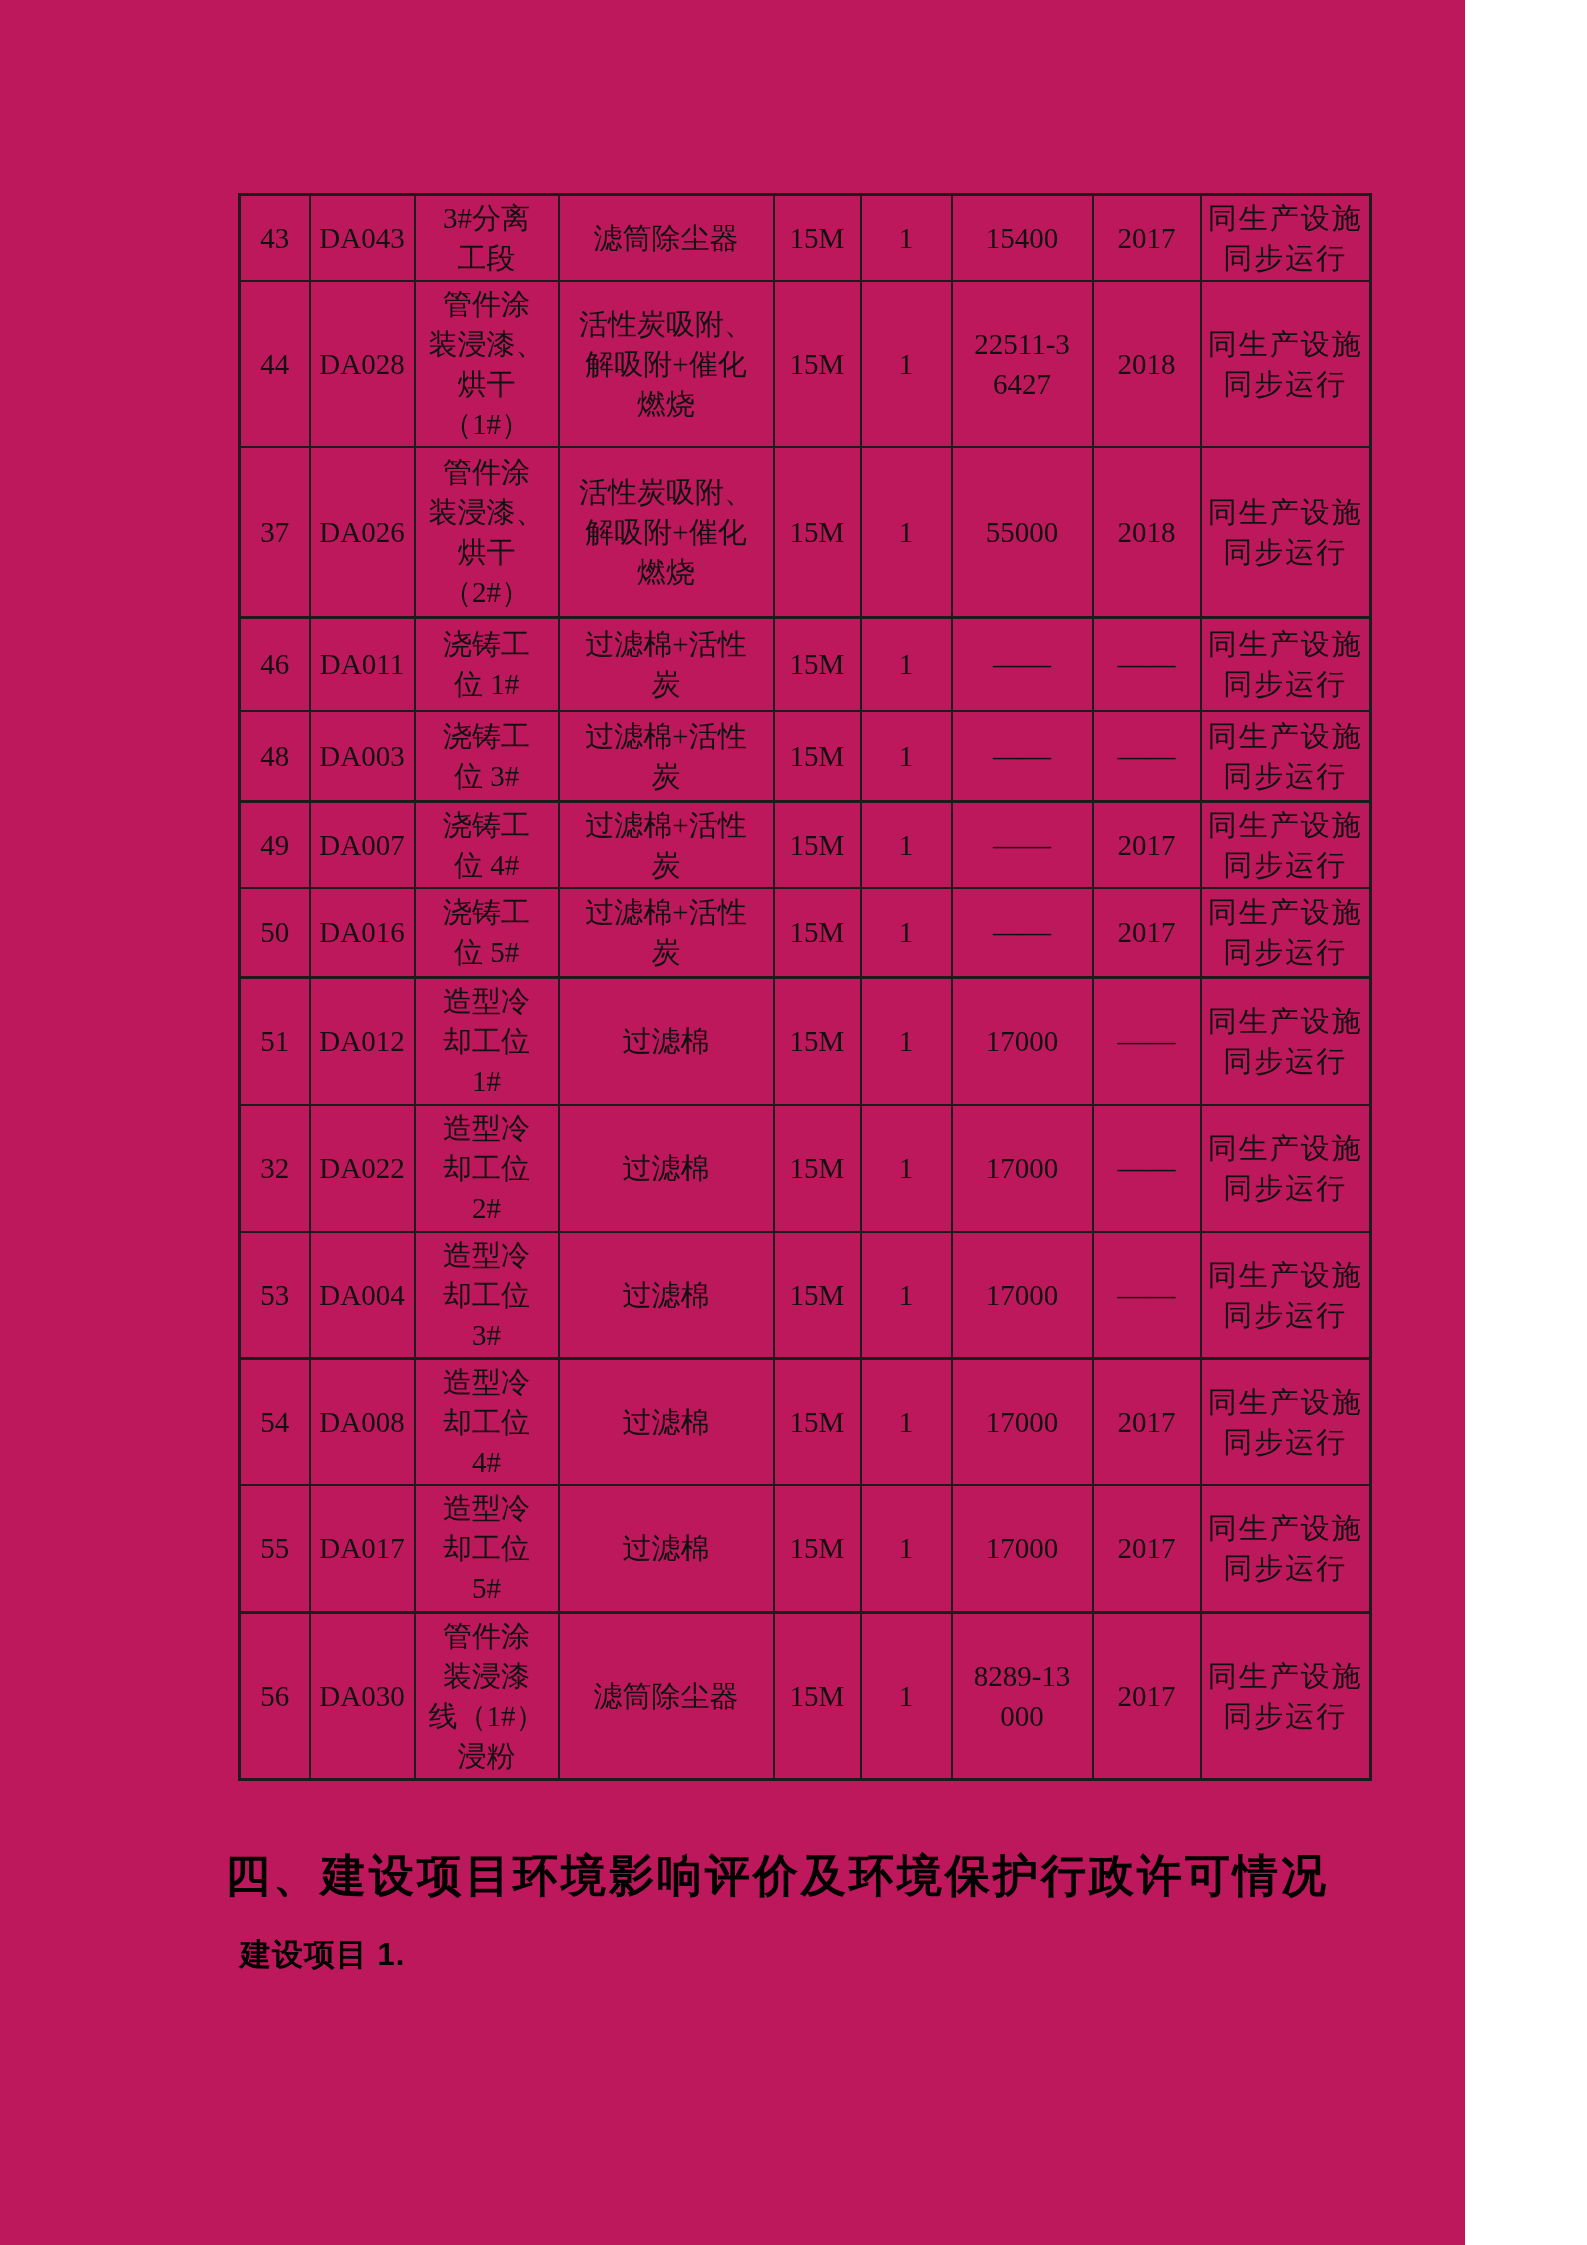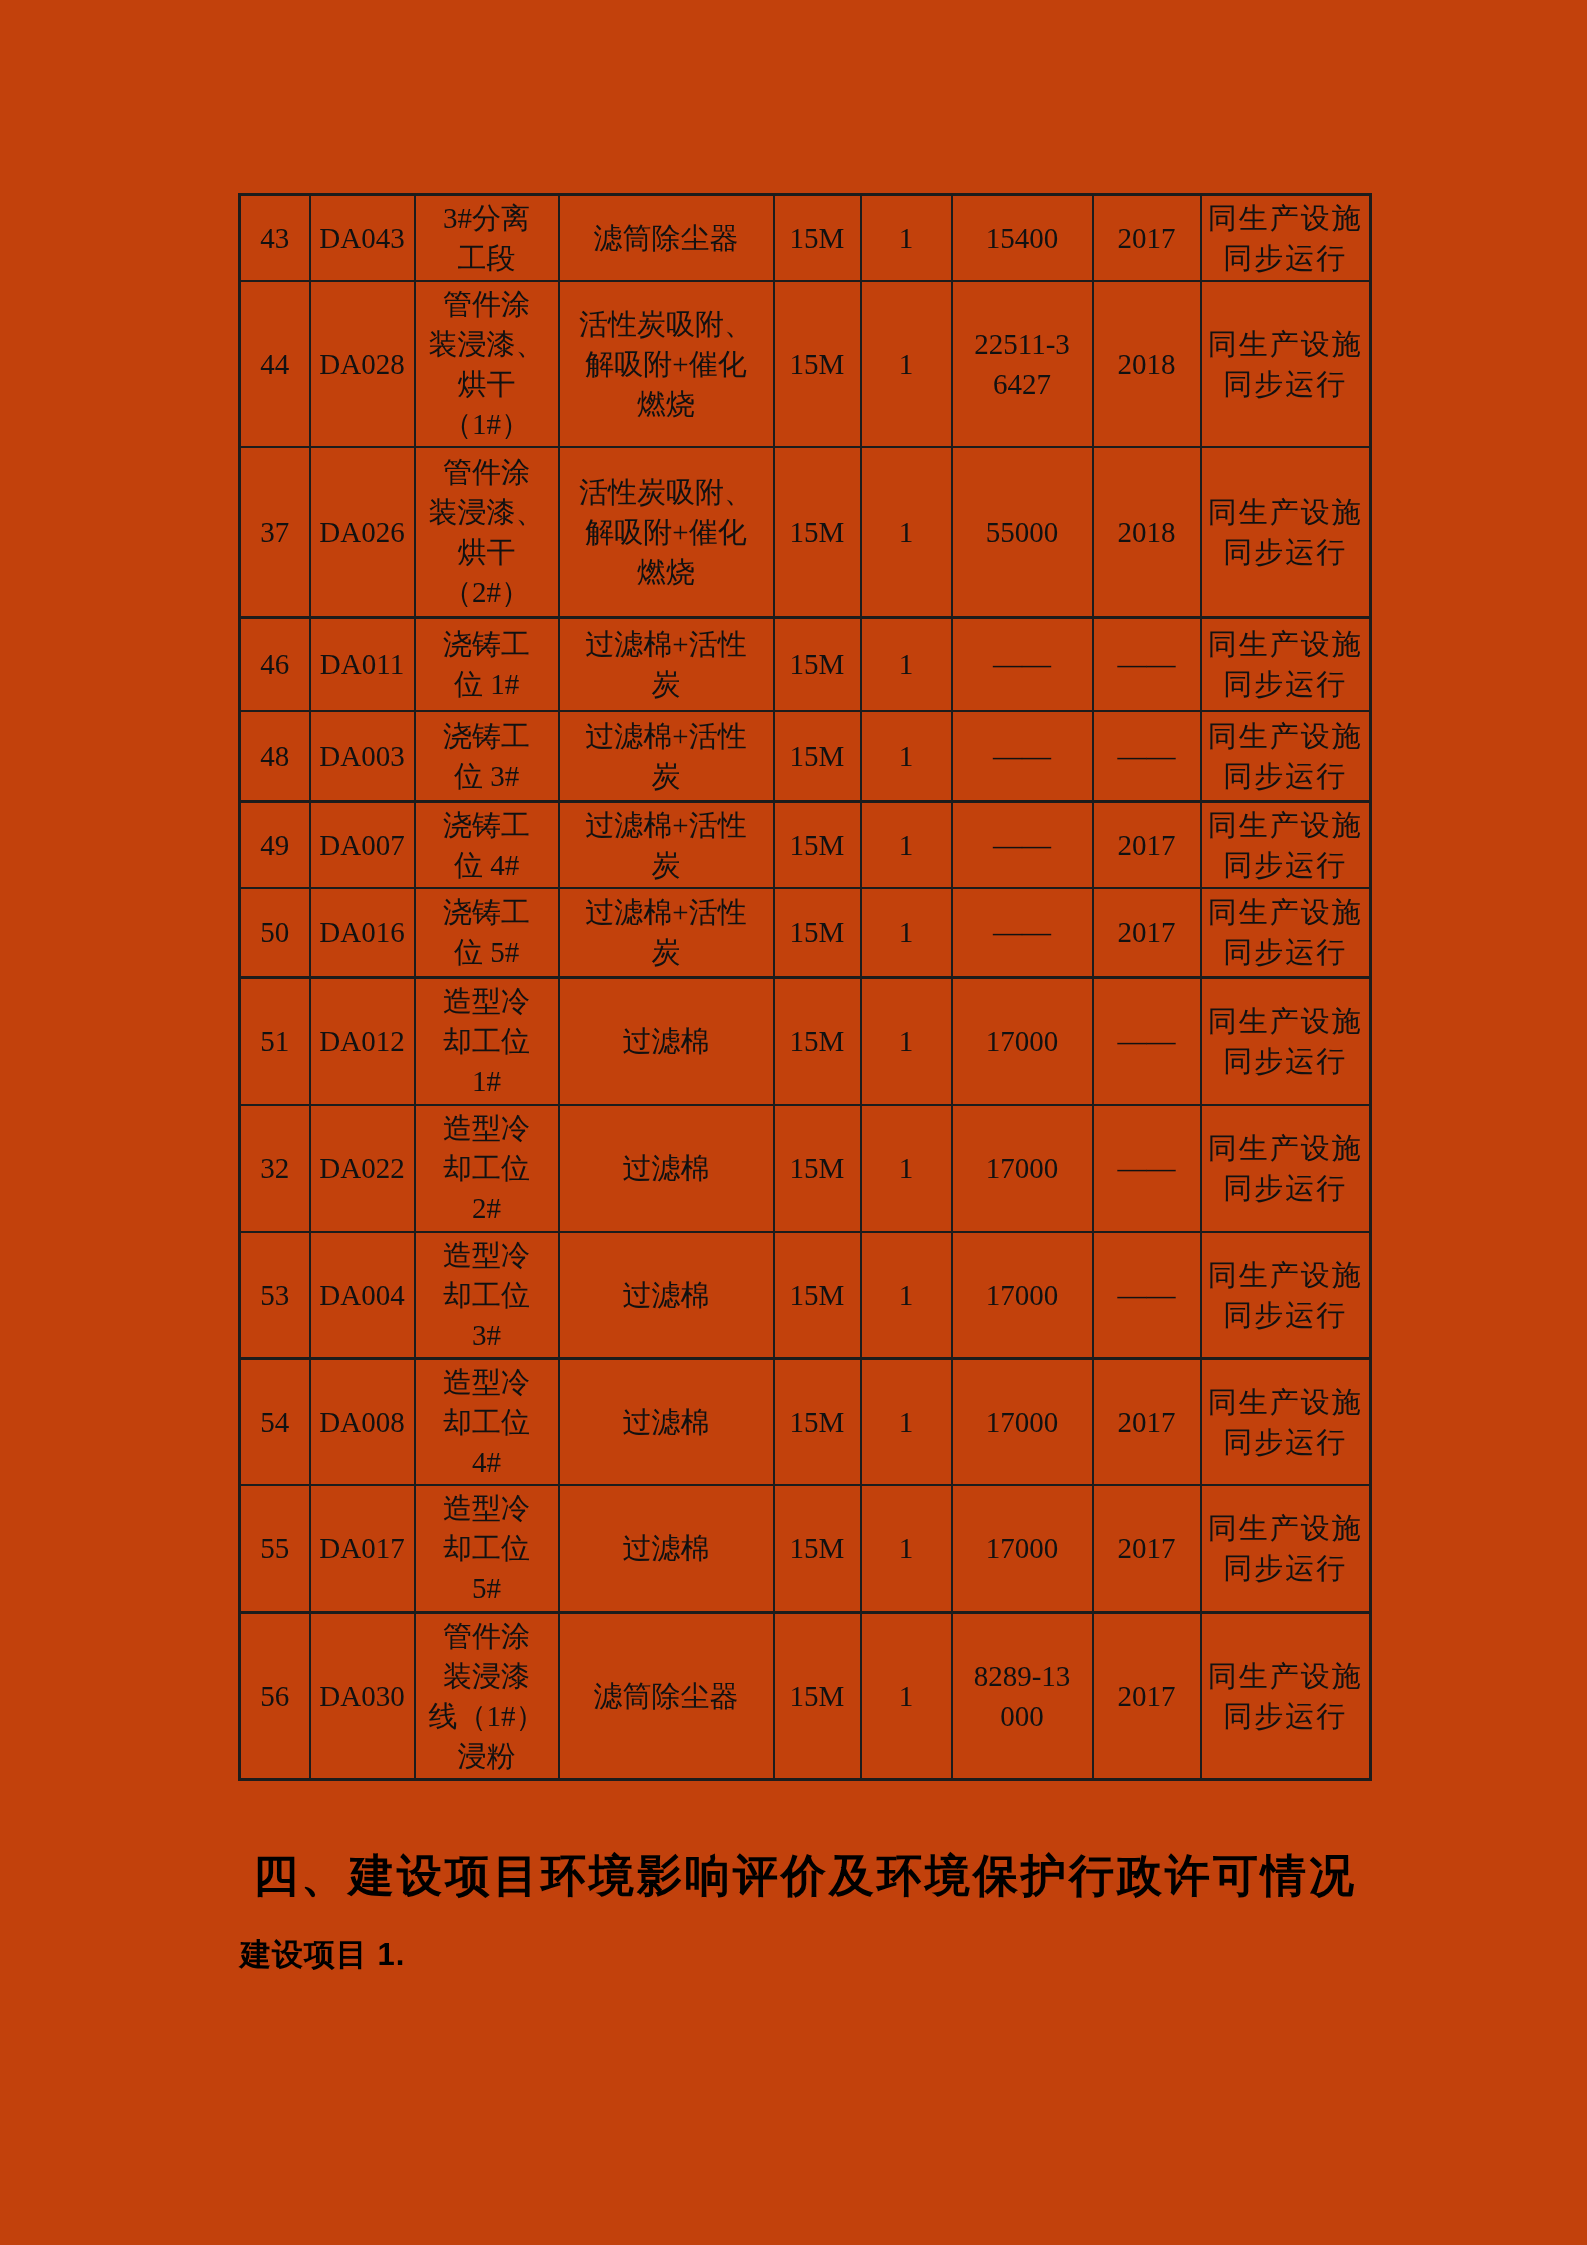--- a/index.html
+++ b/index.html
@@ -2,23 +2,23 @@
 <html><head>
 <meta charset="utf-8">
 <style>
   html, body {
     margin: 0;
     padding: 0;
     background: #ffffff;
   }
   .page {
     position: relative;
-    width: 1587px;
+    width: 1465px;
     height: 2245px;
-    background: #c2410c;
+    background: #be185d;
     overflow: hidden;
     font-family: "Liberation Serif", "DejaVu Serif", serif;
     color: #111111;
   }
   table.doc-table {
     position: absolute;
     left: 238px;
     top: 193px;
     border-collapse: collapse;
     table-layout: fixed;
@@ -48,21 +48,20 @@
     position: absolute;
     left: 225px;
     top: 1846px;
     width: 1180px;
     font-family: Liberation Sans, sans-serif;
     font-weight: 900;
     font-size: 45px;
     letter-spacing: 3px;
     color: #000000;
     white-space: nowrap;
-    margin-left: 28px;
   }
   .sub-heading {
     position: absolute;
     left: 240px;
     top: 1934px;
     font-family: "Liberation Sans", "DejaVu Sans", sans-serif;
     font-weight: 900;
     font-size: 31px;
     letter-spacing: 1px;
     color: #000000;

